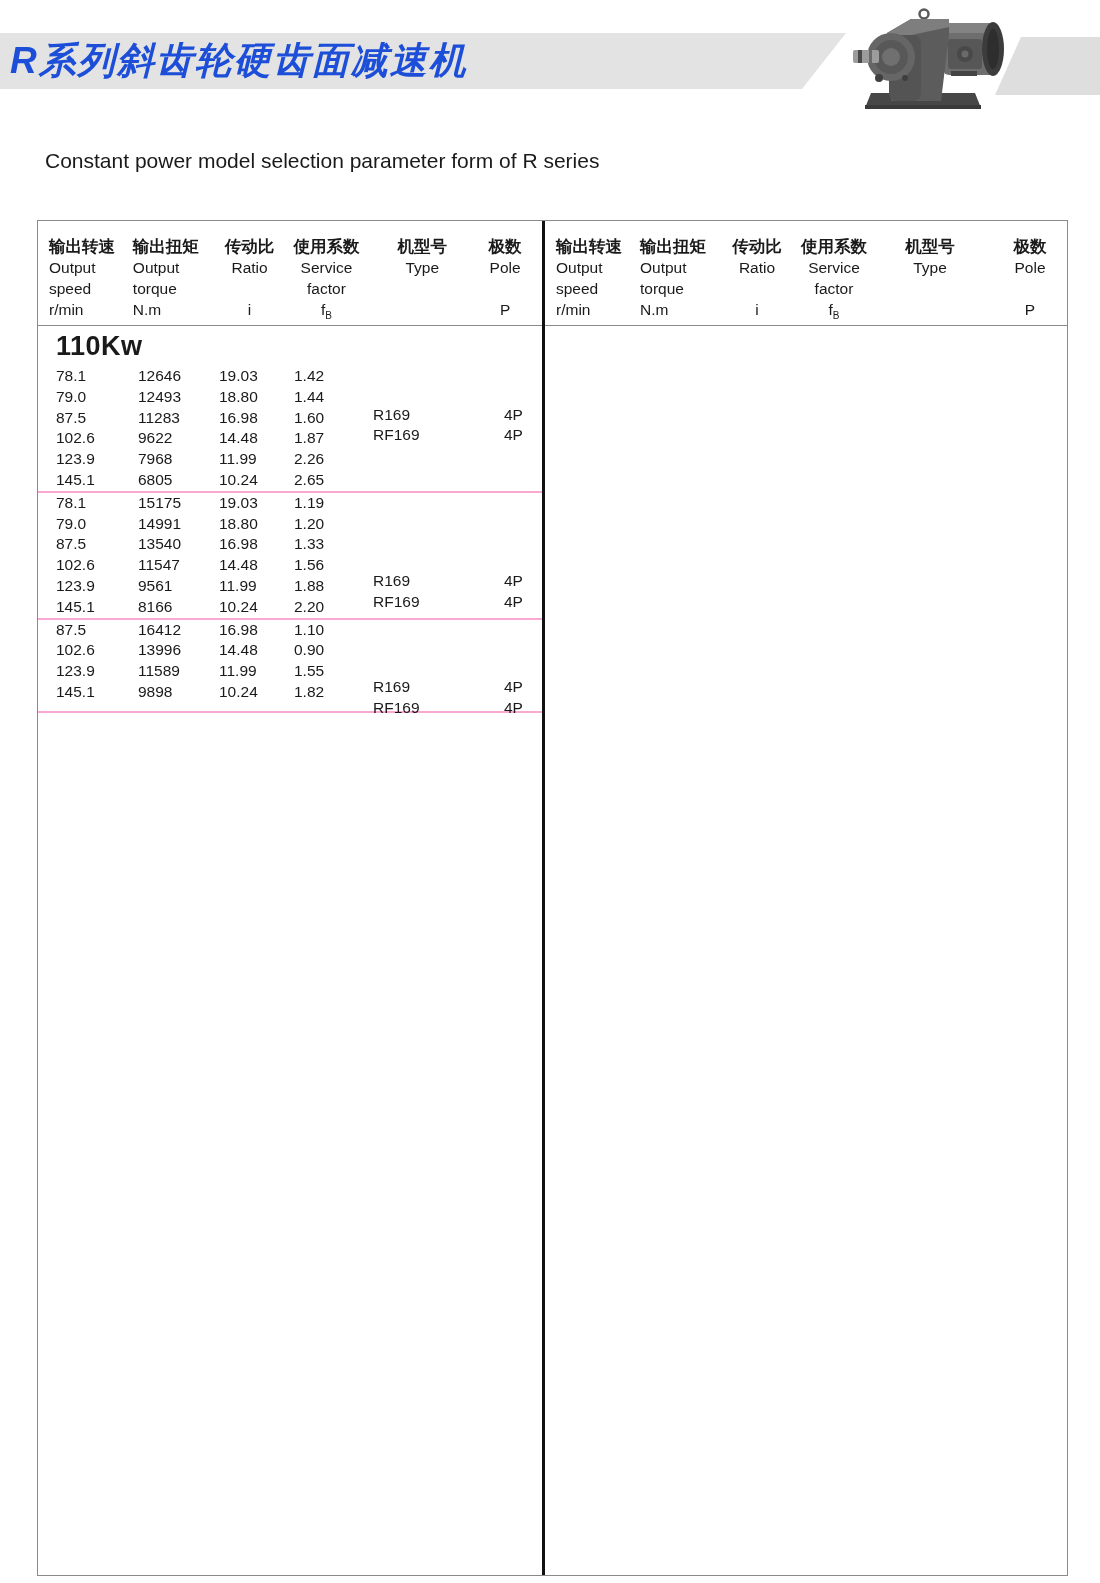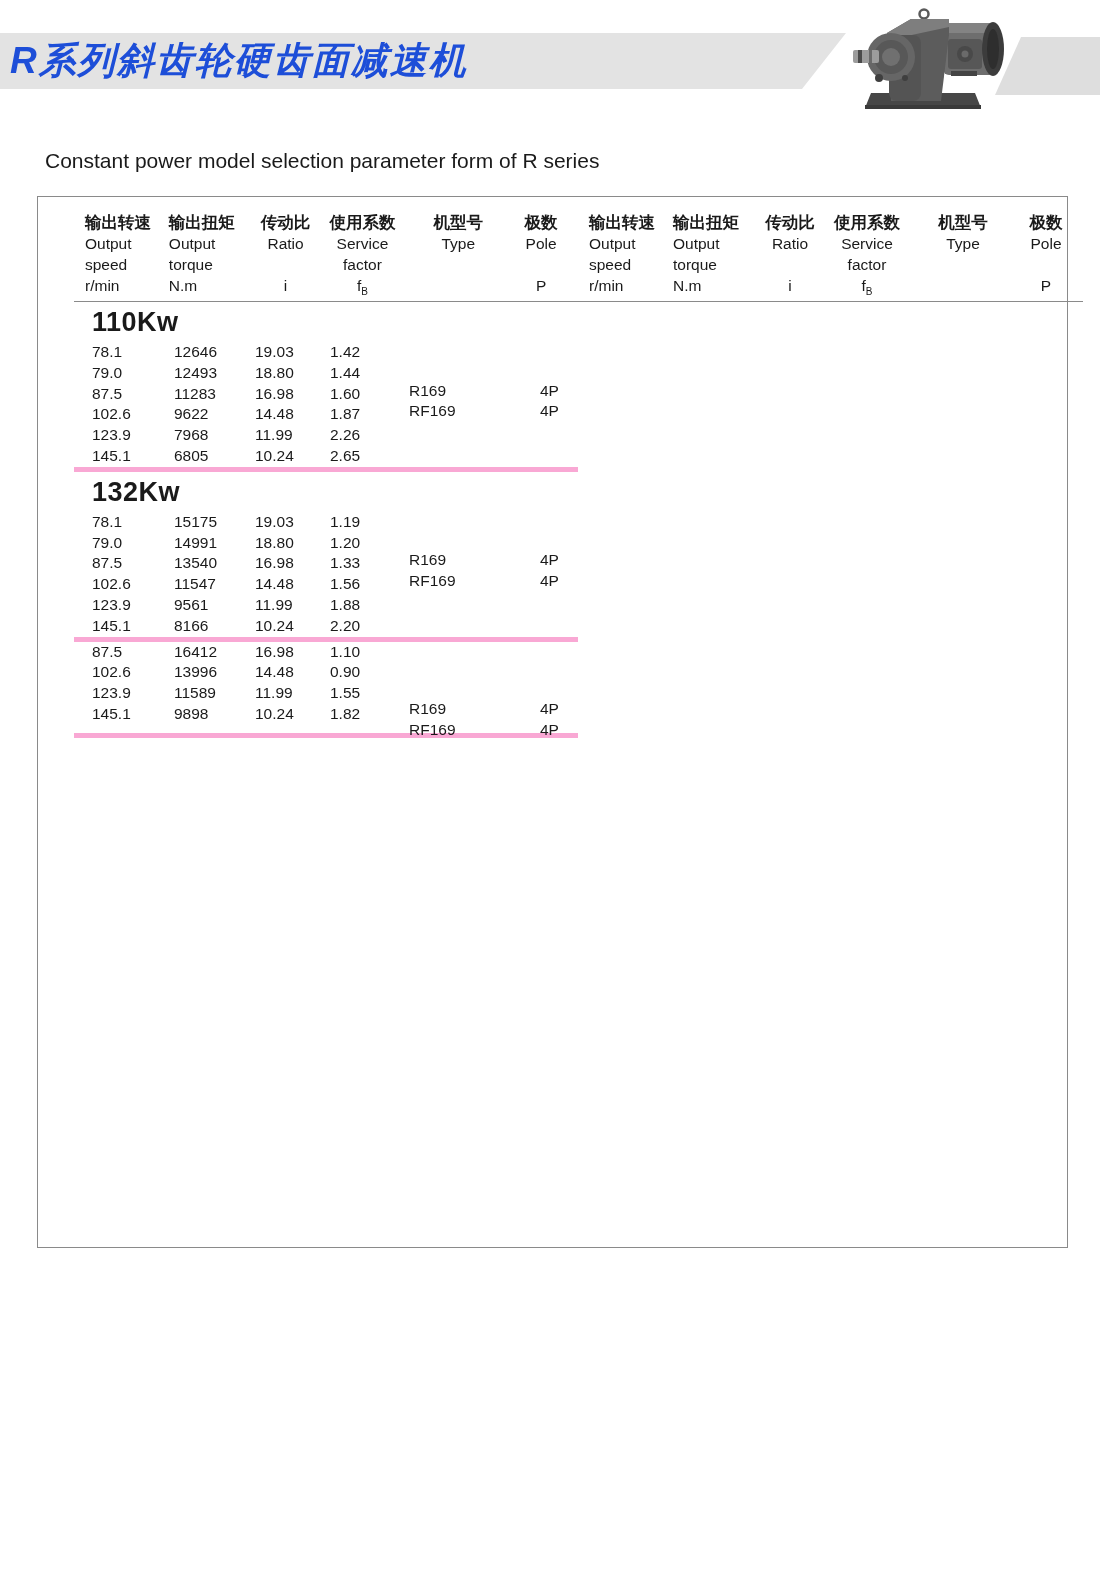--- a/index.html
+++ b/index.html
@@ -24,22 +24,22 @@
     clip-path:polygon(26px 0, 100% 0, 100% 100%, 0 100%);
   }
   .motor-img { position:absolute; left:845px; top:5px; width:170px; height:110px; }
 
   
   .sec-title-zh { position:absolute; left:33px; top:113px; font-size:27px; font-weight:bold; letter-spacing:1px; }
   .sec-title-en { position:absolute; left:45px; top:149px; font-size:21px; letter-spacing:0;text-align:center; }
 
   
   .param-table {
-    position:absolute; left:37px; top:196px; width:1031px; height:1052px;
-    border:1px solid #8a8a8a; display:flex;padding-left:36px;
+    position:absolute; left:37px; top:220px; width:1031px; height:1356px;
+    border:1px solid #8a8a8a; display:flex;
   }
   .half { position:relative; height:100%; }
   .half.left  { width:504px; }
   .half.right { flex:1; }
   .vdivider { width:3px; height:100%; background:#111; }
 
   .thead {
     height:105px; border-bottom:1px solid #8a8a8a;
     display:flex; padding:15px 4px 0 11px;
   }
@@ -48,21 +48,21 @@
   .hcol .en { font-size:15.5px; white-space:nowrap; }
   .hcol sub { font-size:10px; }
   .c-speed  { width:84px; text-align:left; }
   .c-torque { width:86px; text-align:left; }
   .c-ratio  { width:62px; text-align:center; }
   .c-factor { width:92px; text-align:center; }
   .c-type   { width:100px; text-align:center; }
   .c-pole   { margin-left:auto; width:66px; text-align:center; }
 
   
-  .section { position:relative; border-bottom:5px solid #f9a8d4; }
+  .section { position:relative; border-bottom:2px solid #f9a8d4; }
   .power { padding:5px 0 0 18px; height:40px; font-size:27px; font-weight:bold; letter-spacing:0.5px; }
   .rowline { display:flex; padding-left:18px; line-height:20.8px; font-size:15.5px; }
   .rowline .cell { white-space:nowrap; }
   .cell.speed  { width:82px; }
   .cell.torque { width:81px; }
   .cell.ratio  { width:75px; }
   .cell.factor { width:79px; }
   .typeblock { position:absolute; left:335px; width:160px; }
   .trow { position:relative; line-height:20.8px; font-size:15.5px; height:20.8px; }
   .tname { position:absolute; left:0; }
@@ -195,21 +195,20 @@
                 <span class="tname">R169</span>
                 <span class="tpole">4P</span>
               </div>
               <div class="trow">
                 <span class="tname">RF169</span>
                 <span class="tpole">4P</span>
               </div>
             </div>
           </div>
           <div class="section">
-            <div class="power">132Kw</div>
             <div class="rowline">
               <div class="cell speed">78.1</div>
               <div class="cell torque">15175</div>
               <div class="cell ratio">19.03</div>
               <div class="cell factor">1.19</div>
             </div>
             <div class="rowline">
               <div class="cell speed">79.0</div>
               <div class="cell torque">14991</div>
               <div class="cell ratio">18.80</div>

